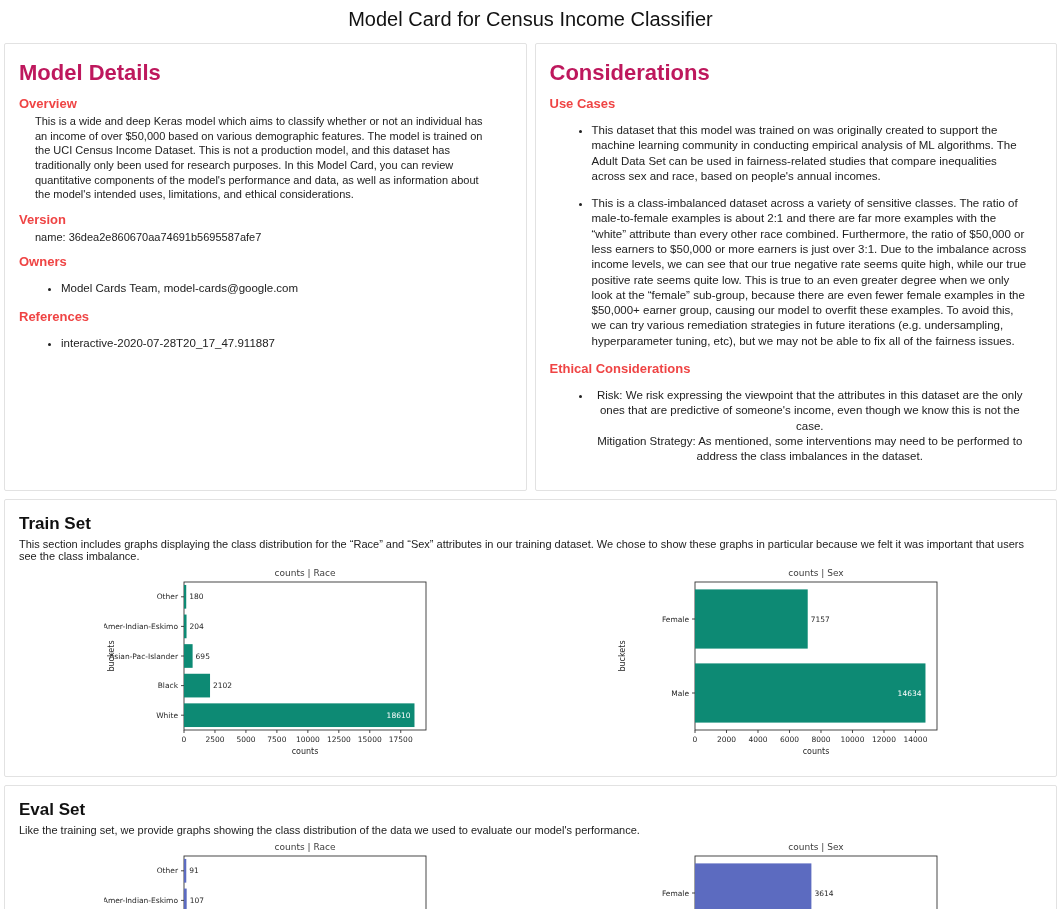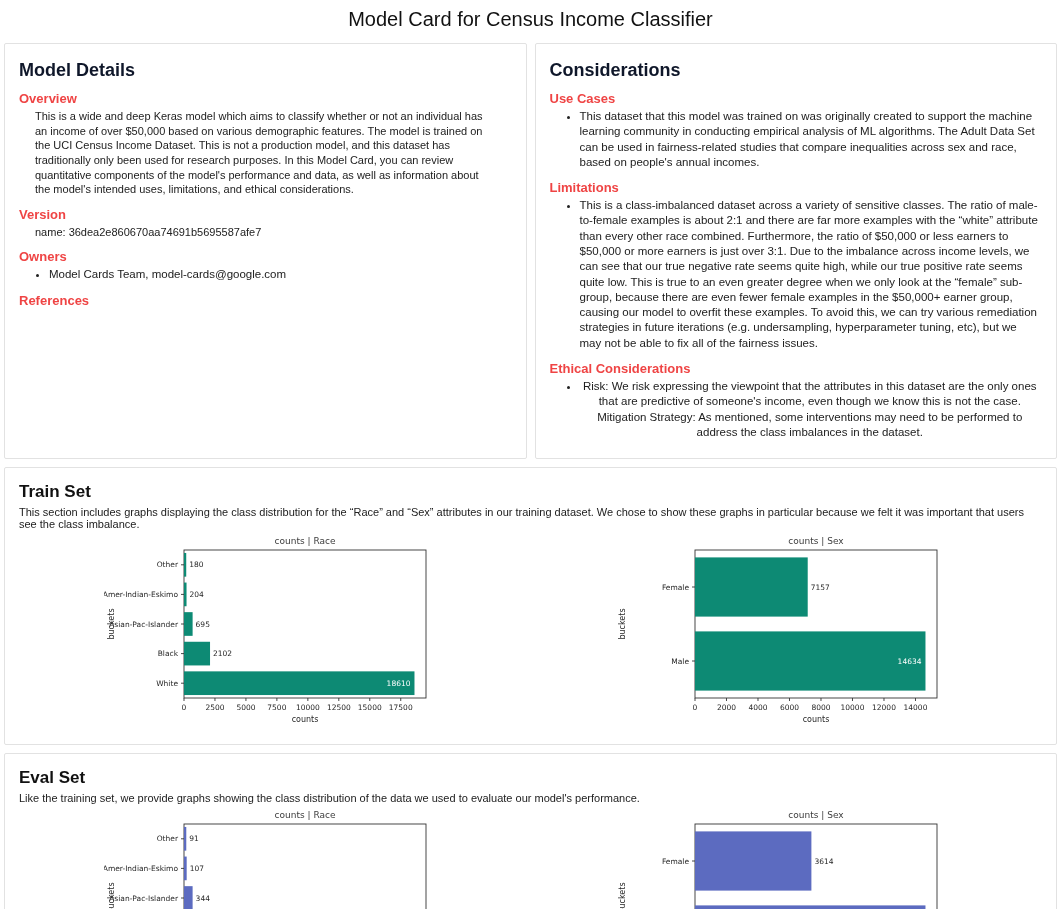--- a/index.html
+++ b/index.html
@@ -19,26 +19,26 @@
   }
   .top-row { display: flex; gap: 8px; align-items: stretch; }
   .card {
     background: #fff;
     border: 1px solid #e2e2e2;
     border-radius: 2px;
     padding: 12px 16px 14px 14px;
   }
   .half { flex: 1 1 0; min-height: 311px; }
   .full { margin-top: 8px; min-height: 250px; }
-  .card-title { font-size: 18px; font-weight: bold; margin: 4px 0 4px 0; color: #0f172a; }
+  .card-title { font-size: 22px; font-weight: bold; margin: 4px 0 4px 0; color: #be185d; }
   .sub-heading { font-size: 13px; font-weight: bold; margin: 10px 0 3px 0; color: #ef4444; }
   .body-text { font-size: 11px; line-height: 1.33; margin: 2px 16px; color: #212121; }
   .pre-line { white-space: pre-line; text-align: center; }
   ul.bullets { margin: 3px 0 4px 0; padding-left: 30px; }
-  ul.bullets li { font-size: 11.5px; line-height: 1.33; margin: 0; color: #212121; }
+  ul.bullets li { font-size: 11.5px; line-height: 1.33; margin: 12px; color: #212121; }
   .section-title { font-size: 17px; font-weight: bold; margin: 2px 0 4px 0; color: #111; }
   .section-desc { font-size: 11px; margin: 0 0 4px 0; color: #212121; }
   .charts-row { display: flex; margin-top: 2px; }
   .chart-half { flex: 1 1 0; display: flex; justify-content: center; }
   .chart-box { width: 340px; height: 196px; }
   svg text { font-family: "DejaVu Sans", "Liberation Sans", sans-serif; }
 </style>
 </head>
 <body>
 
@@ -52,29 +52,31 @@
       <h2 class="card-title">Model Details</h2>
       <h3 class="sub-heading">Overview</h3>
       <p class="body-text">This is a wide and deep Keras model which aims to classify whether or not an individual has an income of over $50,000 based on various demographic features. The model is trained on the UCI Census Income Dataset. This is not a production model, and this dataset has traditionally only been used for research purposes. In this Model Card, you can review quantitative components of the model's performance and data, as well as information about the model's intended uses, limitations, and ethical considerations.</p>
       <h3 class="sub-heading">Version</h3>
       <p class="body-text">name: 36dea2e860670aa74691b5695587afe7</p>
       <h3 class="sub-heading">Owners</h3>
       <ul class="bullets">
         <li>Model Cards Team, model-cards@google.com</li>
       </ul>
       <h3 class="sub-heading">References</h3>
+      <ul class="bullets">
+        <li>interactive-2020-07-28T20_17_47.911887</li>
+      </ul>
     </section>
 
     <section class="card half">
       <h2 class="card-title">Considerations</h2>
       <h3 class="sub-heading">Use Cases</h3>
       <ul class="bullets">
         <li>This dataset that this model was trained on was originally created to support the machine learning community in conducting empirical analysis of ML algorithms. The Adult Data Set can be used in fairness-related studies that compare inequalities across sex and race, based on people's annual incomes.</li>
       </ul>
-      <h3 class="sub-heading">Limitations</h3>
       <ul class="bullets">
         <li>This is a class-imbalanced dataset across a variety of sensitive classes. The ratio of male-to-female examples is about 2:1 and there are far more examples with the “white” attribute than every other race combined. Furthermore, the ratio of $50,000 or less earners to $50,000 or more earners is just over 3:1. Due to the imbalance across income levels, we can see that our true negative rate seems quite high, while our true positive rate seems quite low. This is true to an even greater degree when we only look at the “female” sub-group, because there are even fewer female examples in the $50,000+ earner group, causing our model to overfit these examples. To avoid this, we can try various remediation strategies in future iterations (e.g. undersampling, hyperparameter tuning, etc), but we may not be able to fix all of the fairness issues.</li>
       </ul>
       <h3 class="sub-heading">Ethical Considerations</h3>
       <ul class="bullets">
         <li class="pre-line">Risk: We risk expressing the viewpoint that the attributes in this dataset are the only ones that are predictive of someone's income, even though we know this is not the case.
 Mitigation Strategy: As mentioned, some interventions may need to be performed to address the class imbalances in the dataset.</li>
       </ul>
     </section>
 

